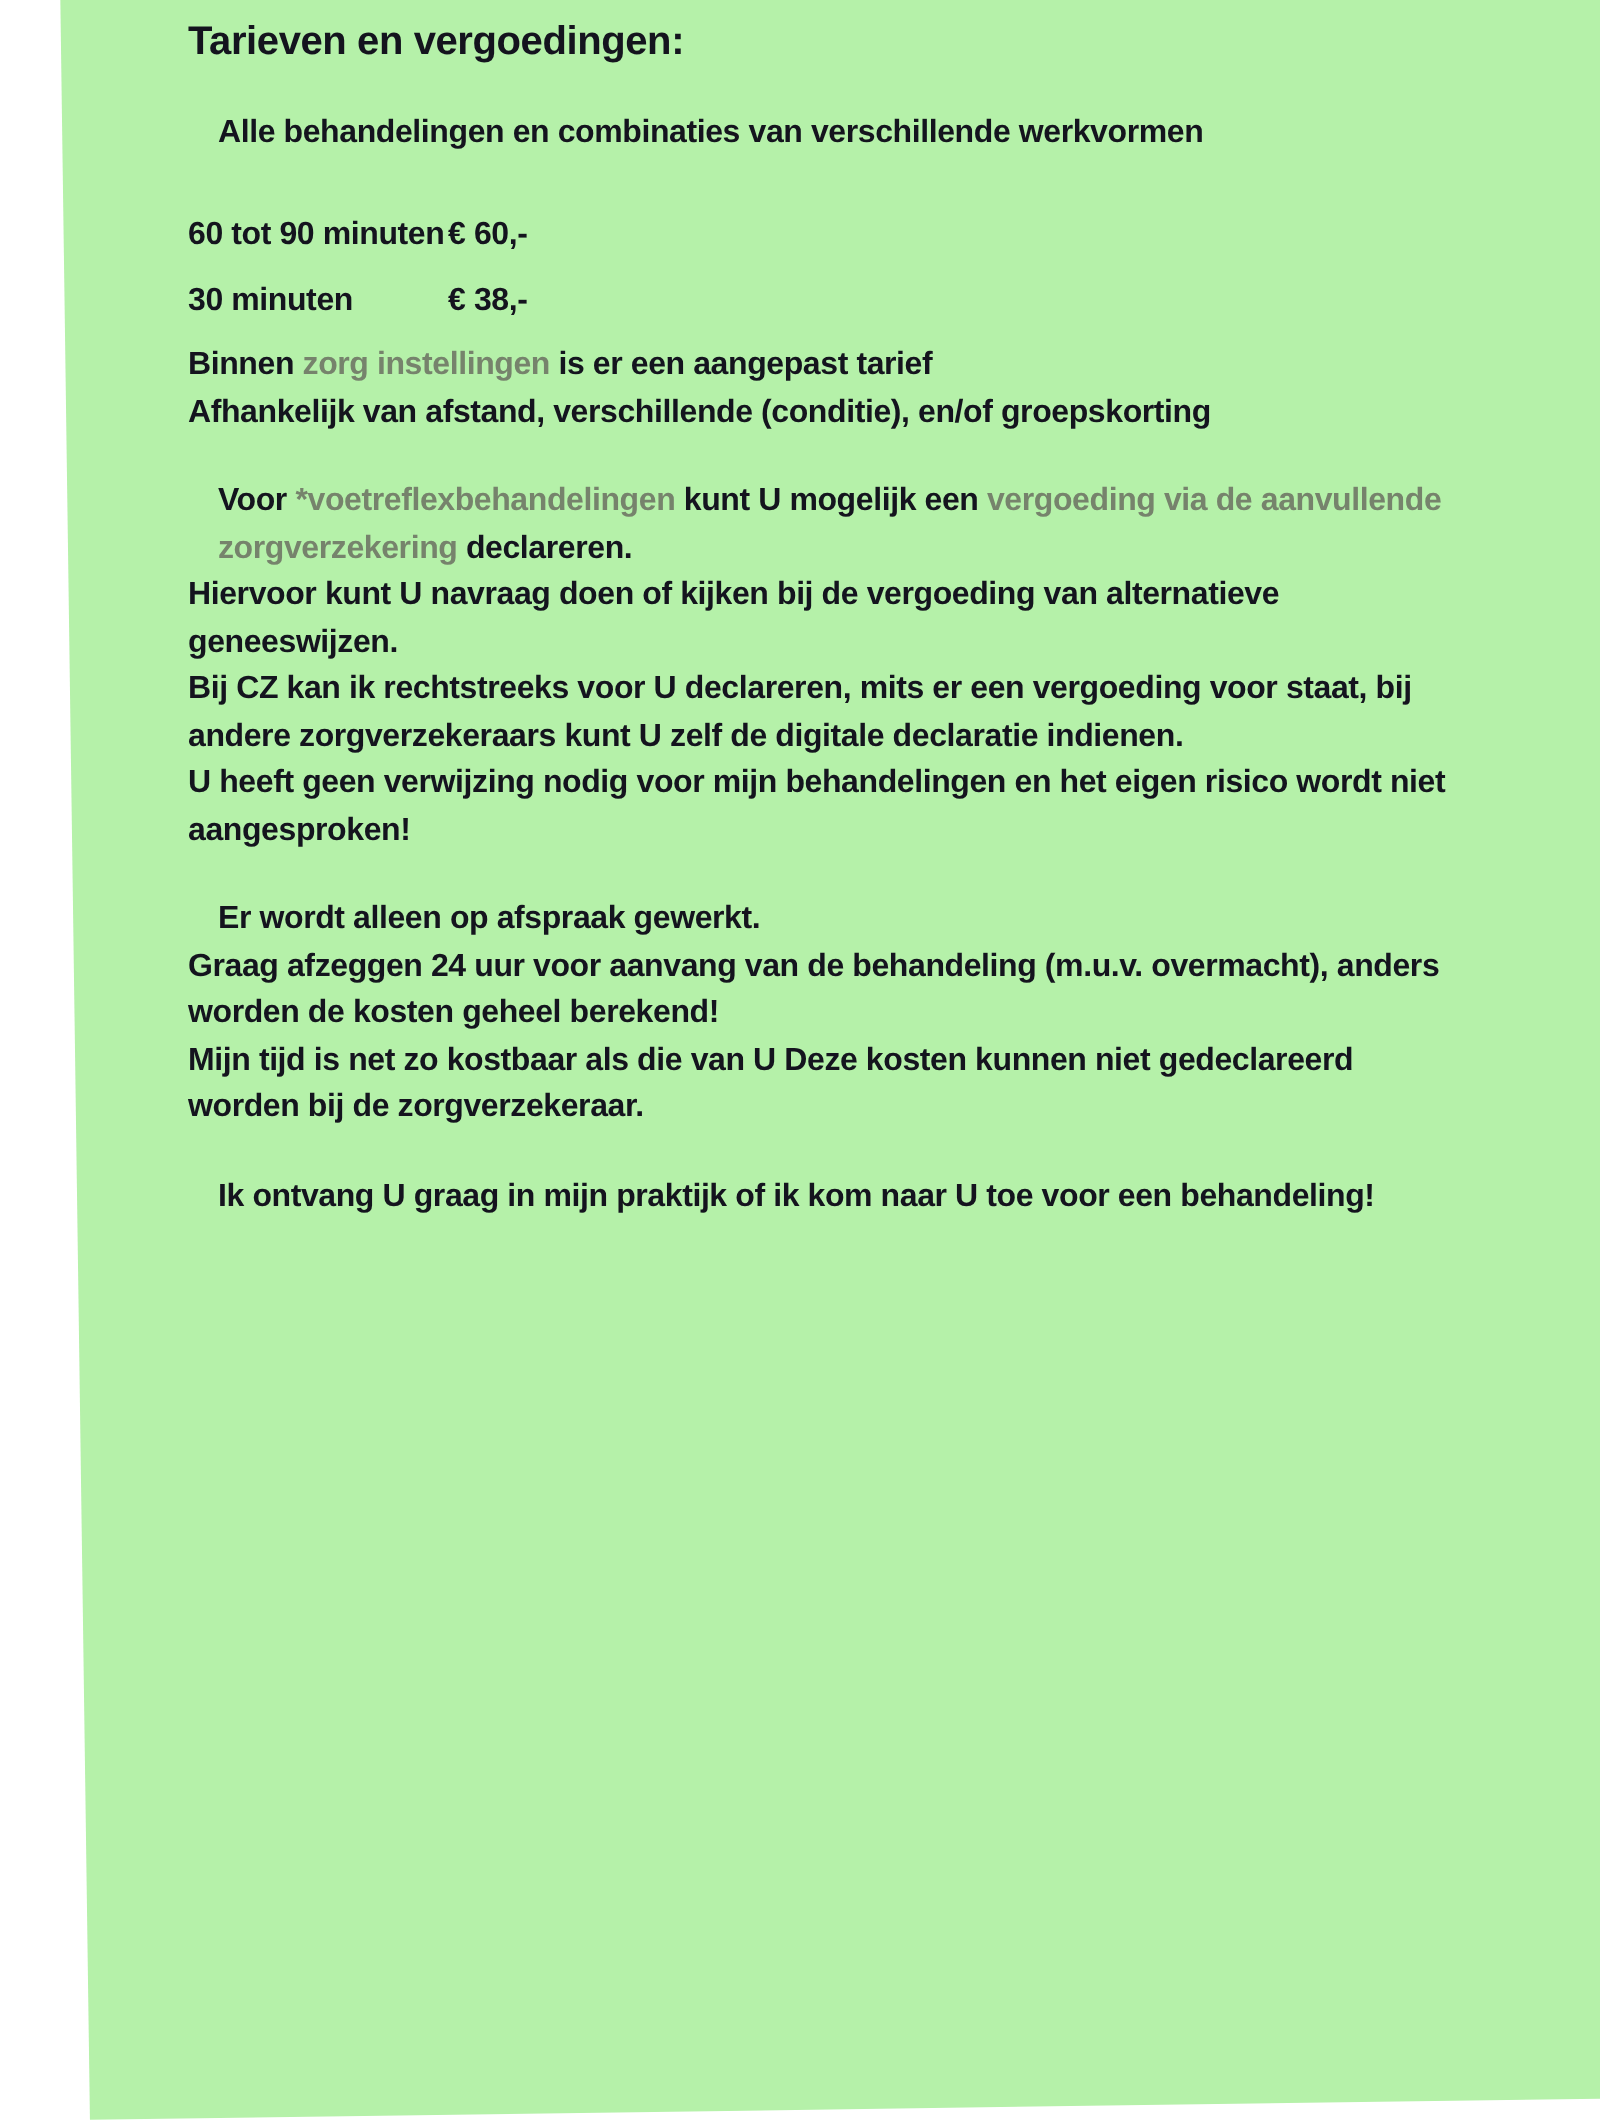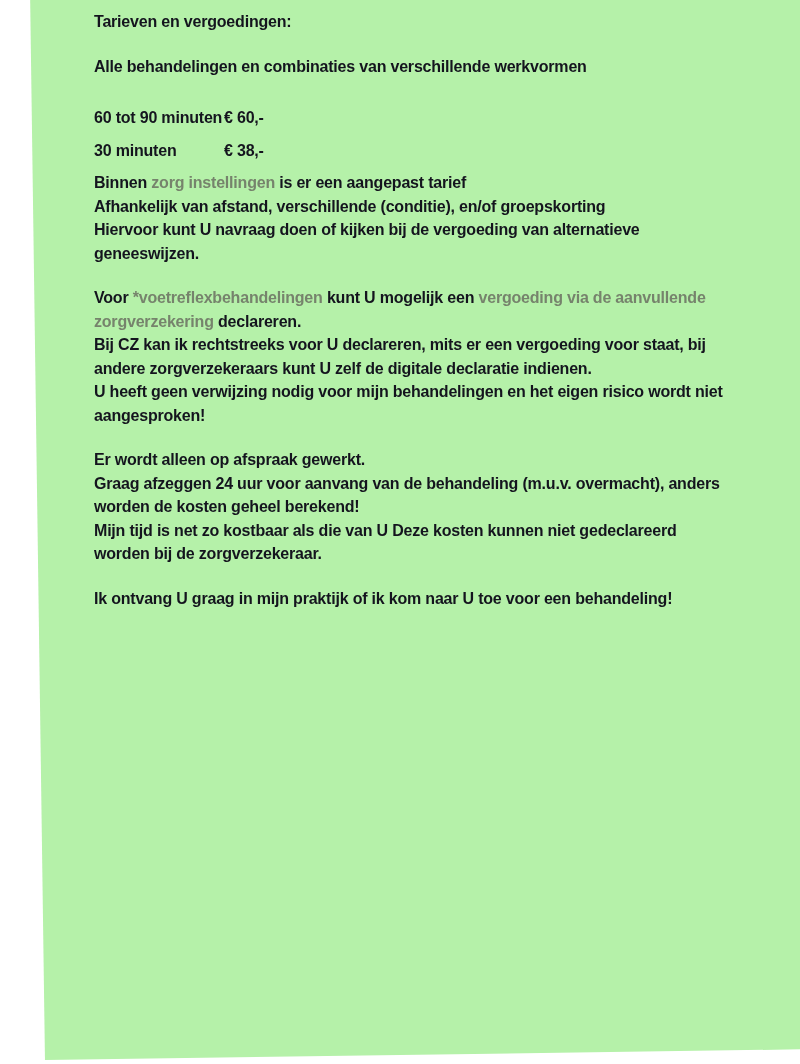--- a/index.html
+++ b/index.html
@@ -37,29 +37,29 @@
     top: 10px;
     width: 640px;
     color: var(--ink);
     font-weight: 700;
     font-size: 16px;
     letter-spacing: -0.2px;
     line-height: 23.5px;
   }
   .doc h1 {
     margin: 0;
-    font-size: 16px;
+    font-size: 20px;
     font-weight: 700;
     line-height: 23.5px;
     letter-spacing: -0.2px;
   }
   .line {
     margin: 0;
   }
-  .gap-lg { margin-top: 21px; }
+  .gap-lg { margin-top: 21px; margin-left: 15px; }
   .gap-md { margin-top: 28px; }
   .gap-sm { margin-top: 9px; }
   .muted { color: var(--muted); }
   .price-label {
     display: inline-block;
     width: 130px;
   }
 </style>
 </head>
 <body>
@@ -67,22 +67,22 @@
 <div class="paper"></div>
 
 <div class="doc">
   <h1>Tarieven en vergoedingen:</h1>
   <div>
       <p class="line gap-lg"><span>Alle behandelingen en combinaties van verschillende werkvormen</span></p>
       <p class="line gap-md"><span class="price-label">60 tot 90 minuten</span><span>€ 60,-</span></p>
       <p class="line gap-sm"><span class="price-label">30 minuten</span><span>€ 38,-</span></p>
       <p class="line gap-sm"><span>Binnen </span><span class="muted">zorg instellingen</span><span> is er een aangepast tarief</span></p>
       <p class="line"><span>Afhankelijk van afstand, verschillende (conditie), en/of groepskorting</span></p>
+      <p class="line gap-lg"><span>Voor </span><span class="muted">*voetreflexbehandelingen</span><span>  kunt U mogelijk een </span><span class="muted">vergoeding via de aanvullende zorgverzekering</span><span> declareren.</span></p>
       <p class="line"><span>Hiervoor kunt U navraag doen of kijken bij de vergoeding van alternatieve geneeswijzen.</span></p>
-      <p class="line gap-lg"><span>Voor </span><span class="muted">*voetreflexbehandelingen</span><span>  kunt U mogelijk een </span><span class="muted">vergoeding via de aanvullende zorgverzekering</span><span> declareren.</span></p>
       <p class="line"><span>Bij CZ kan ik rechtstreeks voor U declareren, mits er een vergoeding voor staat, bij andere zorgverzekeraars kunt U zelf de digitale declaratie indienen.</span></p>
       <p class="line"><span>U heeft geen verwijzing nodig voor mijn behandelingen en het eigen risico wordt niet aangesproken!</span></p>
       <p class="line gap-lg"><span>Er wordt alleen op afspraak gewerkt.</span></p>
       <p class="line"><span>Graag afzeggen 24 uur voor aanvang van de behandeling (m.u.v. overmacht), anders worden de kosten geheel berekend!</span></p>
       <p class="line"><span>Mijn tijd is net zo kostbaar als die van U Deze kosten kunnen niet gedeclareerd worden bij de zorgverzekeraar.</span></p>
       <p class="line gap-lg"><span>Ik ontvang U graag in mijn praktijk of ik kom naar U toe voor een behandeling!</span></p>
     </div>
 </div>
 
 </body></html>

